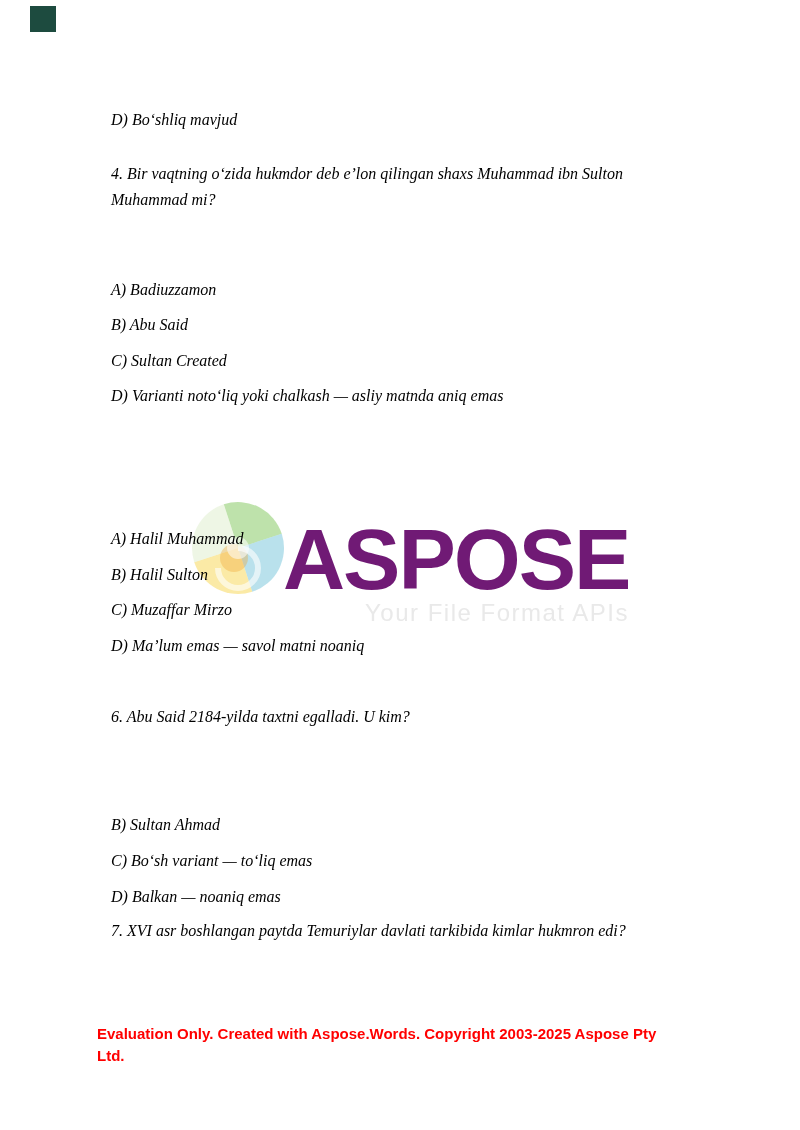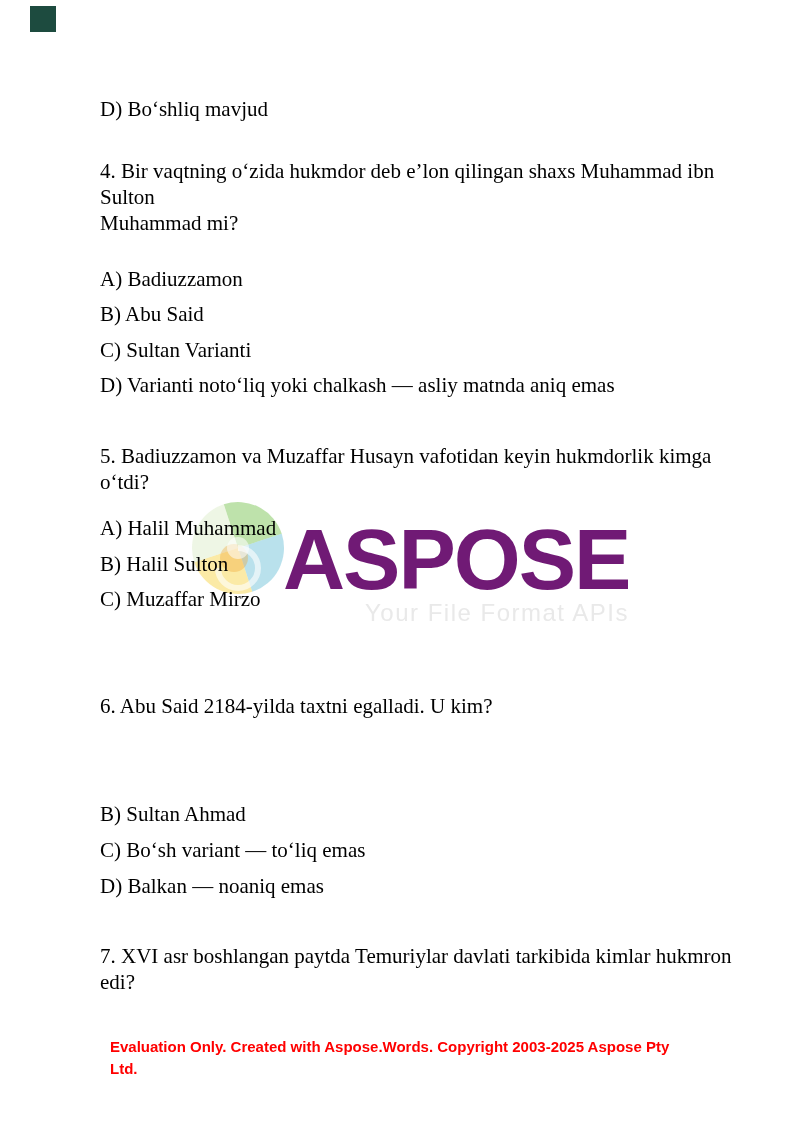--- a/index.html
+++ b/index.html
@@ -48,30 +48,31 @@
   }
   .wm-swirl {
     position: absolute;
     left: 186px; top: 496px;
   }
   .content { position: absolute; left: 0; top: 0; width: 100%; height: 100%; z-index: 1; }
   .line {
     position: absolute;
     left: 97px;
     width: 650px;
-    margin: 3px;
-    font-size: 21px;
+    margin: 14px;
+    font-size: 16px;
     line-height: 26px;
     white-space: pre-line;
+    font-style: italic;
   }
   .doc-footer {
     position: absolute;
     left: 97px; top: 1023px;
     width: 640px;
-    margin: 13px;
+    margin: 0;
     font-family: "Liberation Sans", sans-serif;
     font-weight: bold;
     font-size: 15px;
     line-height: 22px;
     white-space: pre-line;
   }
 </style>
 </head>
 <body>
 
@@ -92,36 +93,36 @@
     <div class="wm-brand">ASPOSE</div>
     <div class="wm-tagline">Your File Format APIs</div>
   </div>
 
   <div class="corner-marker"></div>
 
   <main class="content">
 
     <p class="line" style="top:93px">D) Boʻshliq mavjud</p>
 
-    <p class="line" style="top:155px">4. Bir vaqtning oʻzida hukmdor deb e’lon qilingan shaxs Muhammad ibn Sulton
+    <p class="line" style="top:147px">4. Bir vaqtning oʻzida hukmdor deb e’lon qilingan shaxs Muhammad ibn Sulton
 Muhammad mi?</p>
     <p class="line" style="top:263px">A) Badiuzzamon</p>
     <p class="line" style="top:298px">B) Abu Said</p>
-    <p class="line" style="top:334px">C) Sultan Varianti</p>
+    <p class="line" style="top:334px">C) Sultan Created</p>
     <p class="line" style="top:369px">D) Varianti notoʻliq yoki chalkash — asliy matnda aniq emas</p>
 
-    <p class="line" style="top:440px">5. Badiuzzamon va Muzaffar Husayn vafotidan keyin hukmdorlik kimga oʻtdi?</p>
     <p class="line" style="top:512px">A) Halil Muhammad</p>
     <p class="line" style="top:548px">B) Halil Sulton</p>
     <p class="line" style="top:583px">C) Muzaffar Mirzo</p>
+    <p class="line" style="top:619px">D) Ma’lum emas — savol matni noaniq</p>
 
     <p class="line" style="top:690px">6. Abu Said 2184-yilda taxtni egalladi. U kim?</p>
     <p class="line" style="top:834px">C) Boʻsh variant — toʻliq emas</p>
     <p class="line" style="top:798px">B) Sultan Ahmad</p>
     <p class="line" style="top:870px">D) Balkan — noaniq emas</p>
 
-    <p class="line" style="top:940px">7. XVI asr boshlangan paytda Temuriylar davlati tarkibida kimlar hukmron edi?</p>
+    <p class="line" style="top:904px">7. XVI asr boshlangan paytda Temuriylar davlati tarkibida kimlar hukmron edi?</p>
 
     <p class="doc-footer" style="color:#ff0000">Evaluation Only. Created with Aspose.Words. Copyright 2003-2025 Aspose Pty
 Ltd.</p>
 
   </main>
 </div>
 
 </body></html>

